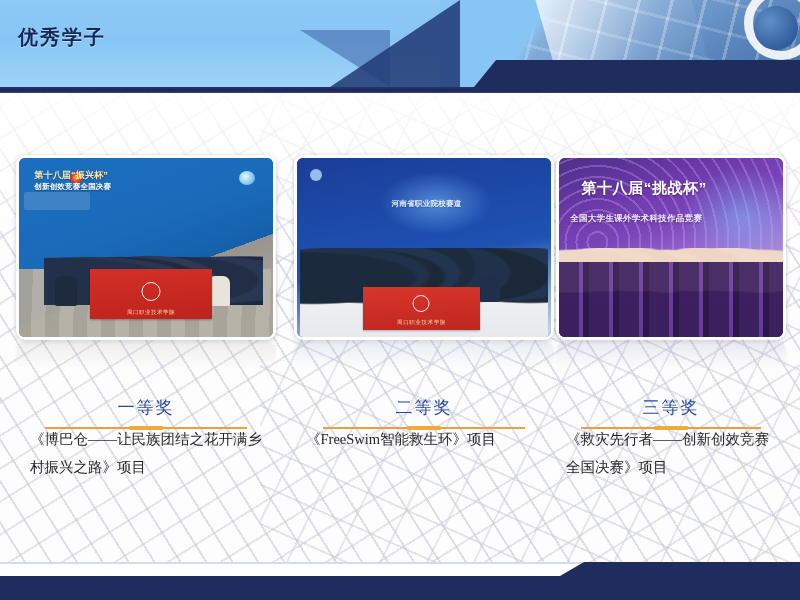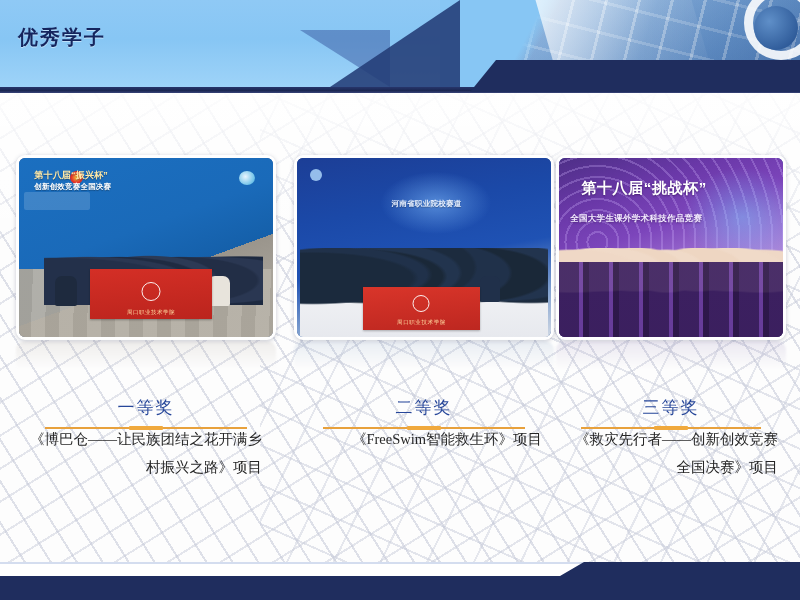--- a/index.html
+++ b/index.html
@@ -356,21 +356,21 @@
     transform: translateX(-50%);
     width: 34px; height: 4.5px;
     background: #f0a93d;
     border-radius: 1px;
   }
 
   
   .caption {
     position: absolute;
     top: 425px;
-    text-align: right;
+    text-align: left;
     font-size: 14.5px;
     line-height: 1.95;
     color: #262626;
     font-family: "Liberation Serif", "DejaVu Serif", serif;
   }
   #caption-1 { left: 30px; width: 232px; }
   #caption-2 { left: 306px; width: 236px; }
   #caption-3 { left: 566px; width: 212px; }
 
   

